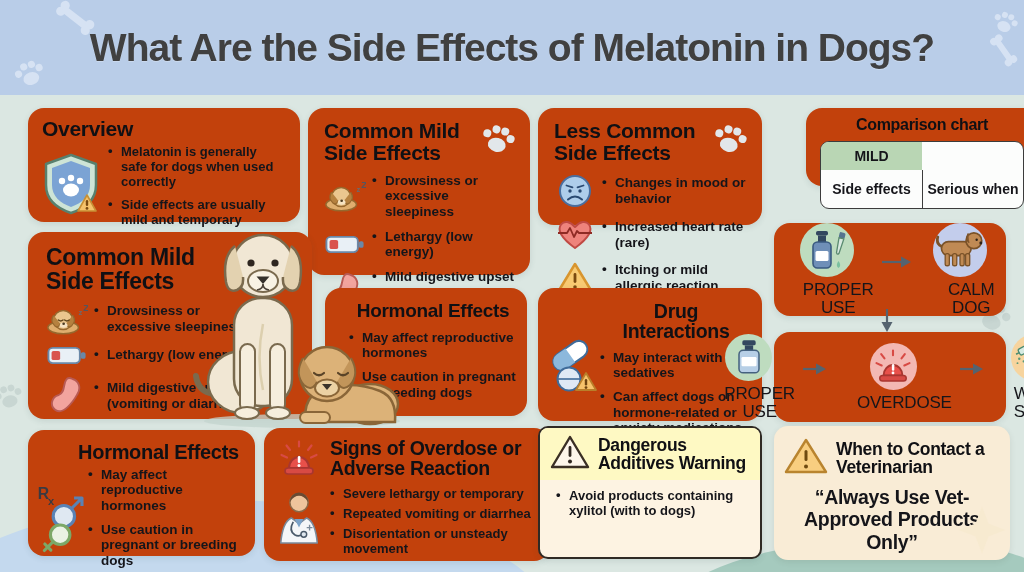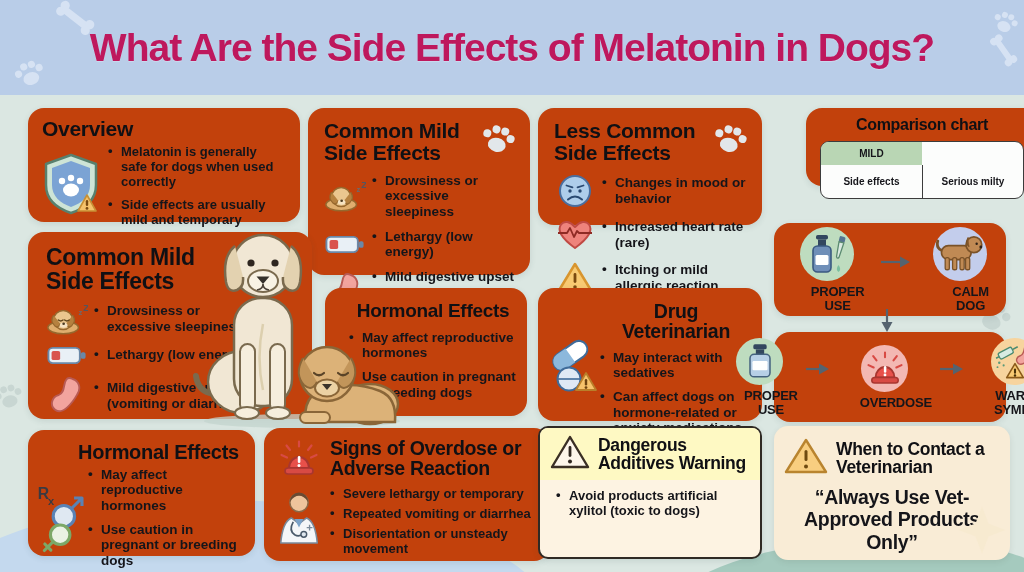--- a/index.html
+++ b/index.html
@@ -10,21 +10,21 @@
     font-family:"Liberation Sans","DejaVu Sans",sans-serif;
     color:#15151a;
   }
   
   .header {
     position:absolute; left:0; top:0; width:1024px; height:95px;
     background:#b9cde8; z-index:1;
     display:flex; align-items:center; justify-content:center;
   }
   .header h1 {
-    font-size:39px; font-weight:bold; letter-spacing:-1px; color:#be185d;
+    font-size:39px; font-weight:bold; letter-spacing:-1px; color:#404040;
     text-shadow:0 1px 0 rgba(255,255,255,.25);
   }
   .deco { position:absolute; color:#d6e2f3; z-index:1; }
   .deco.on-bg { color:#c8d6d2; }
   
   .card {
     position:absolute; background:#c2410c; border-radius:16px;
     box-shadow:0 2px 6px rgba(40,70,70,.12); z-index:2;
   }
   .ctitle { font-weight:bold; color:#101014; letter-spacing:-.3px; line-height:1.04; }
@@ -43,21 +43,21 @@
   #card-common-top { left:308px; top:108px; width:222px; height:167px; padding:12px 12px 10px 16px; }
   #card-common-top .ctitle, #card-less-common .ctitle { font-size:21px; width:160px; }
   #card-common-top .blt, #card-less-common .blt { font-size:13.5px; }
 
   #card-less-common { left:538px; top:108px; width:224px; height:117px; padding:12px 12px 10px 16px; }
 
   #card-comparison { left:806px; top:108px; width:232px; height:78px; padding:9px 12px; }
   #card-comparison .ctitle { font-size:16px; text-align:center; }
   .cmp-table { width:204px; margin:7px auto 0; border:1.6px solid #3c3c3c; border-radius:9px; overflow:hidden; background:#fcfdfc; }
   .cmp-row { display:grid; grid-template-columns:1fr 1fr; }
-  .cmp-cell { text-align:center; font-weight:bold; font-size:10px; padding:6px 2px; border-left:1.4px solid #3c3c3c; }
+  .cmp-cell { text-align:center; font-weight:bold; font-size:14px; padding:6px 2px; border-left:1.4px solid #3c3c3c; }
   .cmp-cell:first-child { border-left:none; }
   .cmp-body .cmp-cell { padding:11px 2px; }
 
   #card-common-left { left:28px; top:232px; width:284px; height:187px; padding:14px 10px 10px 18px; }
   #card-common-left .ctitle { font-size:23px; width:180px; }
   #card-common-left .blt { width:170px; }
 
   #dogs { position:absolute; left:190px; top:224px; width:215px; height:205px; z-index:4; }
 
   #card-hormonal-mid { left:325px; top:288px; width:202px; height:128px; padding:13px 10px 10px 24px; }
@@ -70,21 +70,21 @@
   #card-drug .ctitle { font-size:19.5px; text-align:center; }
   #card-drug .blts { margin-top:8px; }
 
   .flowcard { display:flex; align-items:center; justify-content:center; gap:8px; }
   #card-flow1 { left:774px; top:223px; width:232px; height:93px; padding:6px; }
   #card-flow2 { left:774px; top:332px; width:232px; height:90px; padding:5px 2px; }
   .step { display:flex; flex-direction:column; align-items:center; }
   .circle { border-radius:50%; display:flex; align-items:center; justify-content:center; }
   .c56 { width:54px; height:54px; }
   .c46 { width:47px; height:47px; }
-  .steplabel { font-size:13px; font-weight:bold; letter-spacing:-.2px; margin-top:4px; text-align:center; line-height:1.05;padding-left:22px; }
+  .steplabel { font-size:17px; font-weight:normal; letter-spacing:-.2px; margin-top:4px; text-align:center; line-height:1.05;padding-left:22px; }
   .harrow { display:flex; align-items:center; margin-top:-16px; }
   #flow-connector { position:absolute; left:879px; top:309px; z-index:3; }
 
   #card-hormonal-bottom { left:28px; top:430px; width:227px; height:126px; padding:12px 10px 8px 8px; }
   #card-hormonal-bottom .ctitle { font-size:20px; text-align:center; margin-left:36px; }
   #card-hormonal-bottom .wrap { display:flex; align-items:center; margin-top:4px; }
 
   #card-overdose { left:264px; top:428px; width:286px; height:133px; padding:10px 8px 8px 10px; }
   #card-overdose .wrap { display:flex; gap:6px; }
   #card-overdose .icons { flex:0 0 50px; display:flex; flex-direction:column; align-items:center; gap:8px; padding-top:2px; }
@@ -293,21 +293,21 @@
 </div>
 
 <div class="card" id="card-comparison">
   <div class="ctitle">Comparison chart</div>
   <div class="cmp-table">
     <div class="cmp-row">
       <div class="cmp-cell" style="background:#b9d6b4">MILD</div>
     </div>
     <div class="cmp-row cmp-body">
       <div class="cmp-cell">Side effects</div>
-      <div class="cmp-cell">Serious milty</div>
+      <div class="cmp-cell">Serious when</div>
     </div>
   </div>
 </div>
 
 <div class="card" id="card-common-left">
   <div class="ctitle">Common Mild Side Effects</div>
   <div class="irow">
     <span class="icn">
       <svg width="42" height="32" viewBox="0 0 44 32">
         <text x="34" y="12" font-size="8" font-weight="bold" fill="#6a6a72">z</text>
@@ -394,21 +394,21 @@
           <path d="M12.5 8 a8.5 8.5 0 0 0 -8.5 8.5 a8.5 8.5 0 0 0 8.5 8.5 h10.5 v-17 z" fill="#8cb8dc"></path>
         </g>
         <circle cx="22" cy="40" r="11.5" fill="#dfe9f4" stroke="#3f6b99" stroke-width="2"></circle>
         <path d="M11 40 h22" stroke="#3f6b99" stroke-width="1.6"></path>
         <path d="M39 34 L49 51 H29 Z" fill="#f6c26b" stroke="#b97f2a" stroke-width="1.8" stroke-linejoin="round"></path>
         <rect x="37.8" y="40" width="2.4" height="6.5" rx="1.2" fill="#6e4410"></rect>
           <circle cx="39" cy="48.6" r="1.4" fill="#6e4410"></circle>
       </svg>
     </span>
     <div class="content">
-      <div class="ctitle">Drug Veterinarian</div>
+      <div class="ctitle">Drug Interactions</div>
       <div class="blts">
         <div class="blt">May interact with sedatives</div>
         <div class="blt">Can affect dogs on hormone-related or anxiety medications</div>
       </div>
     </div>
   </div>
 </div>
 
 <div class="card flowcard" id="card-flow1">
   <div class="step">
@@ -576,21 +576,21 @@
     <span>
       <svg width="40" height="36" viewBox="0 0 40 36">
         <path d="M20 3 L38 33 H2 Z" fill="#fdf6ea" stroke="#3a2f24" stroke-width="2.4" stroke-linejoin="round"></path>
         <rect x="18.6" y="12" width="2.8" height="11" rx="1.4" fill="#2f2720"></rect>
           <circle cx="20" cy="27.5" r="2" fill="#2f2720"></circle>
       </svg>
     </span>
     <div class="ctitle">Dangerous Additives Warning</div>
   </div>
   <div class="dbody">
-    <div class="blt">Avoid products artificial xylitol (toxic to dogs)</div>
+    <div class="blt">Avoid products containing xylitol (with to dogs)</div>
   </div>
 </div>
 
 <div class="card" id="card-vet">
   <div class="vheader">
     <span>
       <svg width="44" height="38" viewBox="0 0 44 38">
         <path d="M22 3 L42 35 H2 Z" fill="#f8ce80" stroke="#b9842f" stroke-width="2.4" stroke-linejoin="round"></path>
         <rect x="20.5" y="13" width="3" height="11" rx="1.5" fill="#6e4a10"></rect>
           <circle cx="22" cy="29.5" r="2" fill="#6e4a10"></circle>

